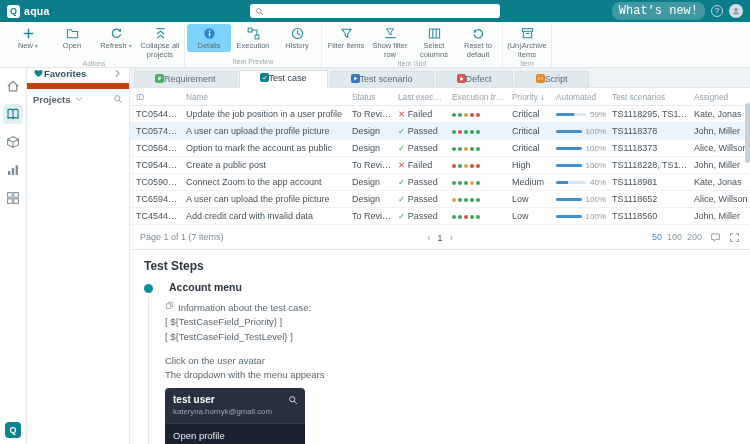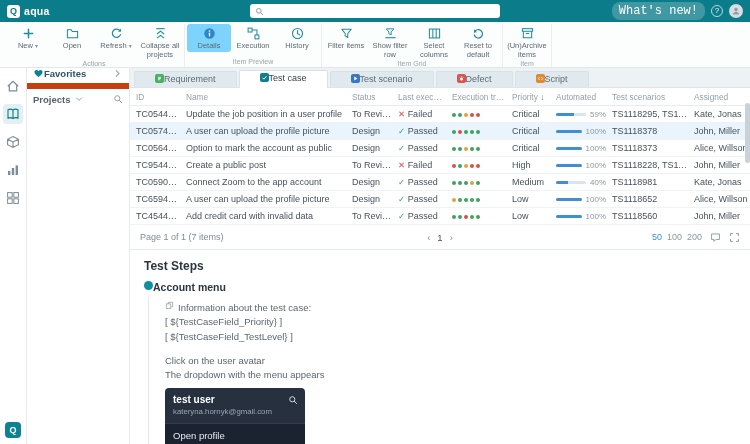--- a/index.html
+++ b/index.html
@@ -90,21 +90,21 @@
 .pg-right{margin-left:auto;display:flex;align-items:center;gap:8px}
 .sizes{display:flex;gap:5px;font-size:9px;color:#8b98a2}
 .size{cursor:pointer}
 .size.active{color:#3f8fd1}
 .pg-ic{color:#7f93a3;cursor:pointer}
 .pg-ic svg{width:11px;height:11px}
 
 .steps-divider{height:1px;background:#e4e9ec;flex:0 0 auto}
 .steps{flex:1;padding:9px 14px 0;overflow:hidden}
 .steps h3{font-size:12px;color:#2b3640;margin-bottom:8px}
-.step-head{display:flex;align-items:flex-start;gap:0;cursor:pointer}
+.step-head{display:flex;align-items:flex-end;gap:16px;cursor:pointer}
 .bullet{width:9px;height:9px;border-radius:50%;background:#0d8fa0;flex:0 0 auto}
 .step-title{font-size:10.5px;font-weight:700;color:#2b3640}
 .step-body{margin:4px 0 0 4px;border-left:1px solid #e2e8ec;padding:4px 0 0 16px}
 .line{font-size:9.5px;color:#5a6771;line-height:1.5;display:flex;align-items:flex-start;gap:4px}
 .line .ic{color:#8b98a2}
 .line .ic svg{width:9px;height:9px}
 .gap{height:10px}
 .shot{width:140px;margin-top:6px;border-radius:4px;overflow:hidden;cursor:pointer}
 .shot-top{background:#27303f;padding:6px 8px 7px;position:relative}
 .shot-name{color:#fff;font-size:10px;font-weight:700}

